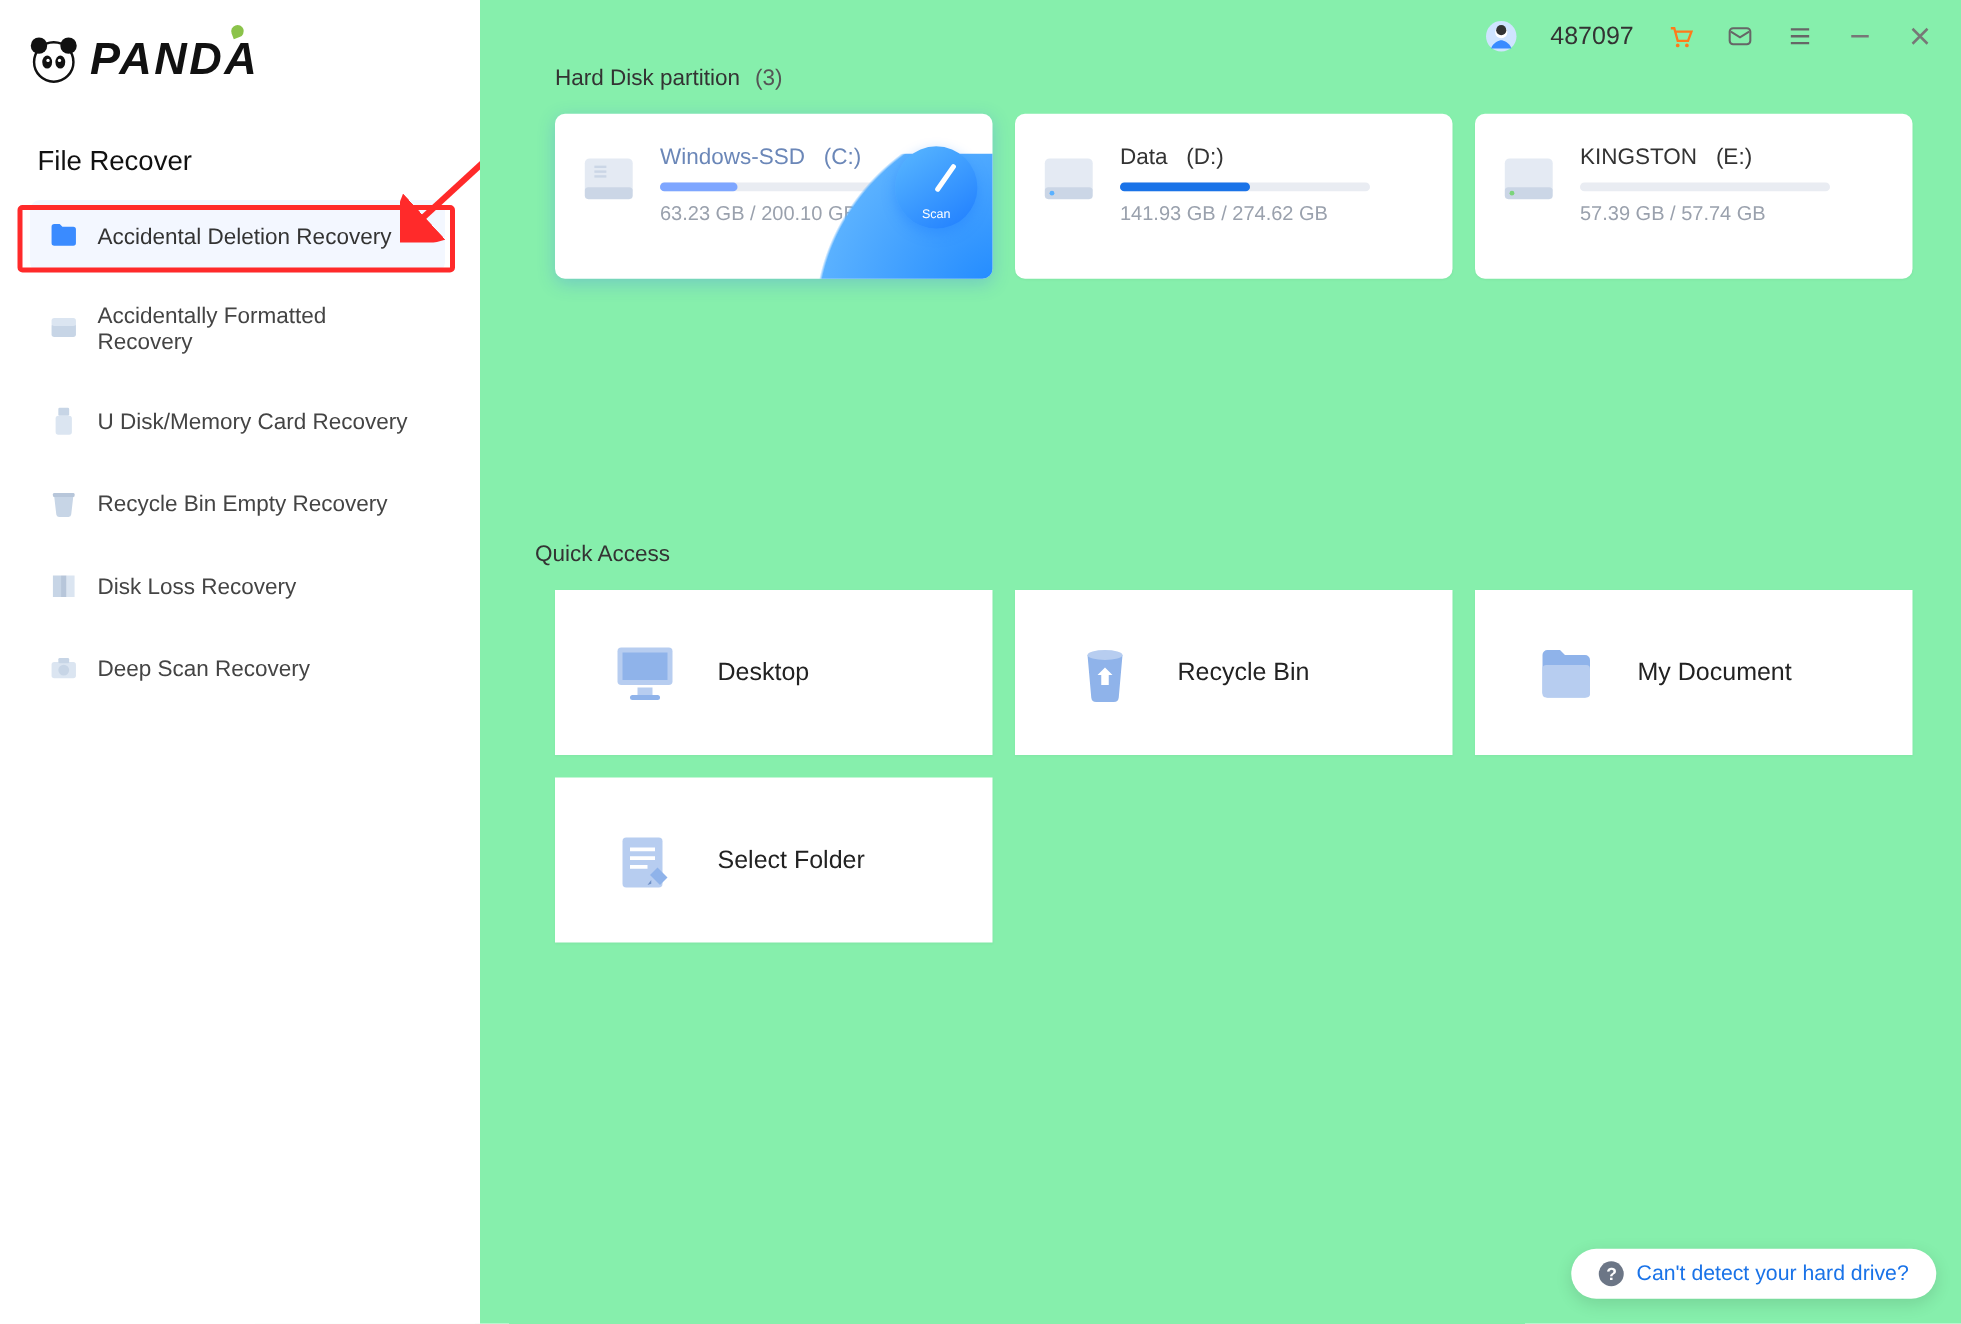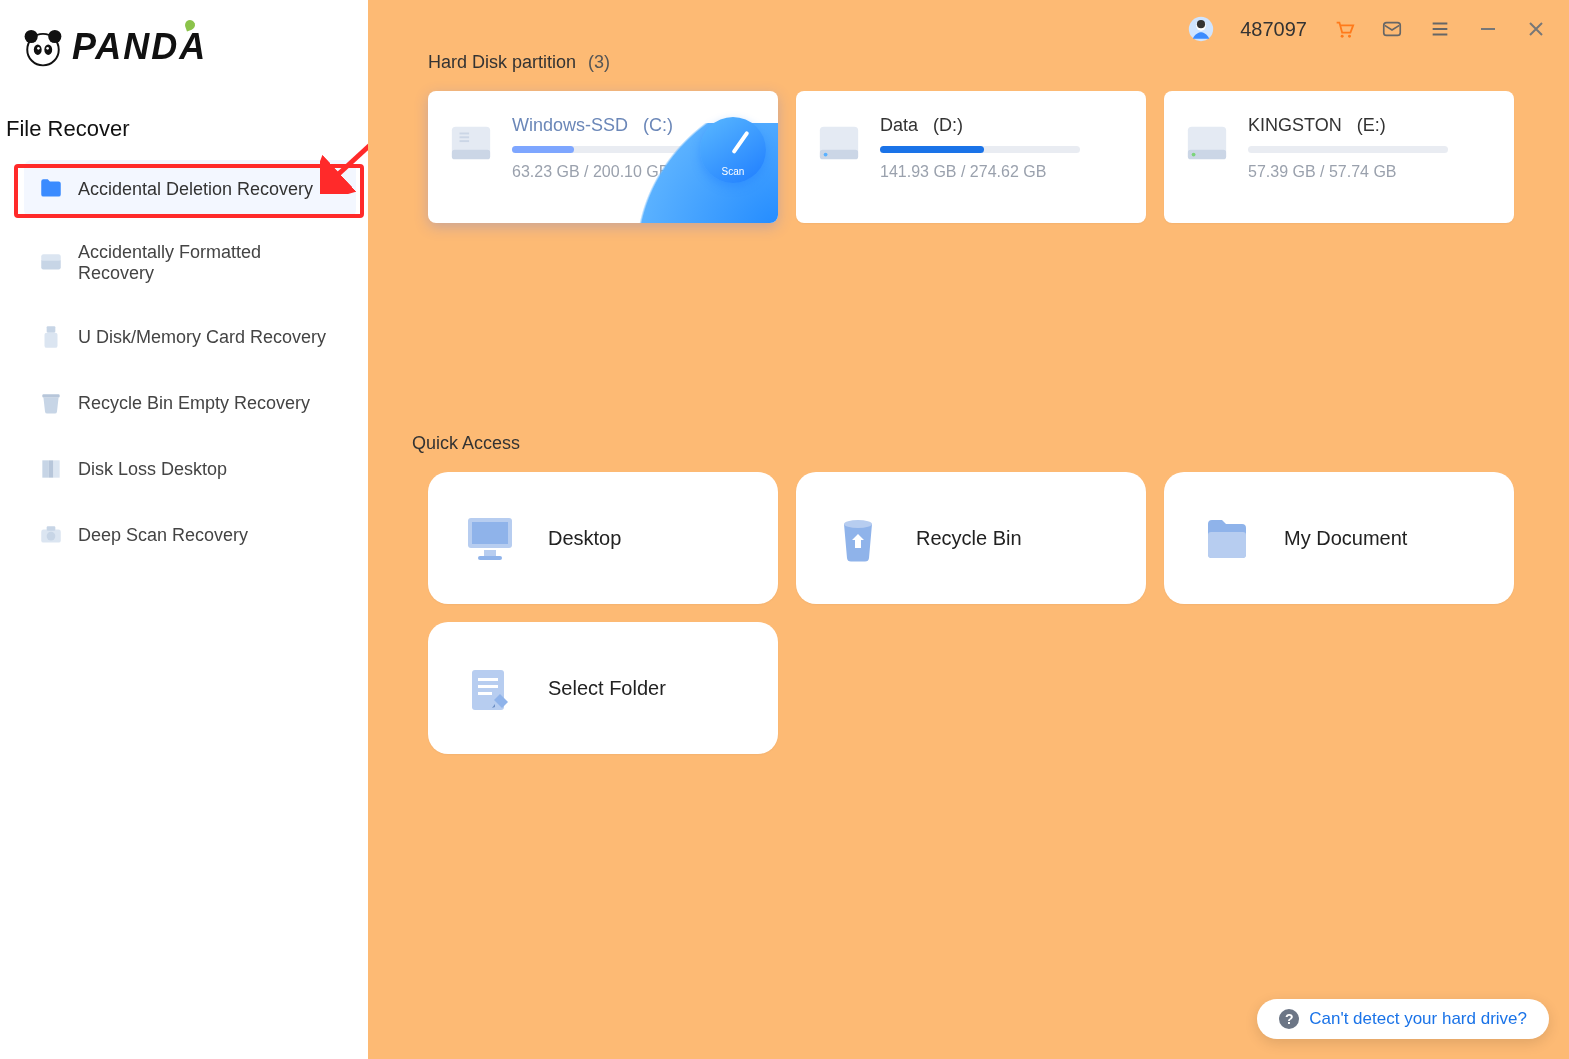--- a/index.html
+++ b/index.html
@@ -1,31 +1,31 @@
 <!DOCTYPE html>
 <html><head>
 <meta charset="utf-8">
 <style>
   * { box-sizing: border-box; margin: 0; padding: 0; }
   html, body { width: 1569px; height: 1059px; font-family: "Segoe UI", "Helvetica Neue", Arial, sans-serif; color:#333; background:#fff;}
   body { position:relative; overflow:hidden; }
 
   
   .sidebar { position:absolute; left:0; top:0; width:380px; height:100%; background:#fff; }
-  .main    { position:absolute; left:368px; top:0; right:0; height:100%; background:#fdba74; }
+  .main    { position:absolute; left:384px; top:0; right:0; height:100%; background:#86efac; }
 
   
   .logo { display:flex; align-items:center; gap:8px; padding:26px 22px 0 22px; }
   .logo-text { font-size:36px; font-weight:900; font-style:italic; letter-spacing:2px; color:#111;}
   .logo-text .a { color:#111; position:relative; }
   .logo-text .a::after { content:""; position:absolute; top:-6px; left:6px; width:10px; height:10px; background:#8bc34a; border-radius:50% 50% 50% 0; transform:rotate(-20deg);}
   .logo-svg { width:42px; height:42px; }
 
   
-  .sidebar-title { font-size:22px; font-weight:500; color:#111; padding:48px 0 18px 6px; }
+  .sidebar-title { font-size:22px; font-weight:500; color:#111; padding:48px 0 18px 30px; }
   .nav { display:flex; flex-direction:column; gap:8px; padding:0 24px; }
   .nav-item { display:flex; align-items:center; gap:14px; padding:16px 14px; border-radius:8px; font-size:18px; color:#444; cursor:pointer;}
   .nav-item.active { background:#f3f7ff; }
   .nav-icon { width:26px; height:26px; flex:none; }
   .nav-item.active .nav-label { color:#333; }
 
   
   .highlight-box { position:absolute; left:14px; top:164px; width:350px; height:54px; border:4px solid #ff2a2a; border-radius:4px; pointer-events:none;}
   .arrow-svg { position:absolute; left:320px; top:84px; width:120px; height:110px; pointer-events:none;}
 
@@ -63,21 +63,21 @@
       transform:skewX(-8deg); border-bottom-right-radius:8px;}
   .scan-btn { position:absolute; right:12px; top:26px; width:66px; height:66px; border-radius:50%;
       background:linear-gradient(145deg,#5ab8ff,#1e7dff); display:flex; align-items:flex-end; justify-content:center;
       box-shadow:0 4px 10px rgba(30,125,255,0.4);}
   .scan-btn::before { content:""; position:absolute; width:4px; height:26px; background:#fff; top:10px; left:50%;
       transform-origin:bottom center; transform:translateX(-50%) rotate(35deg); border-radius:2px;}
   .scan-btn span { color:#fff; font-size:10px; padding-bottom:6px; font-weight:500;}
 
   
   .qa-cards { display:flex; flex-wrap:wrap; gap:18px; padding-left:60px;}
-  .qa-card { width:350px; height:132px; background:#fff; border-radius:20px; display:flex; align-items:center; gap:30px; padding-left:34px; cursor:pointer; box-shadow:0 1px 2px rgba(0,0,0,0.04);}
+  .qa-card { width:350px; height:132px; background:#fff; border-radius:0; display:flex; align-items:center; gap:30px; padding-left:44px; cursor:pointer; box-shadow:0 1px 2px rgba(0,0,0,0.04);}
   .qa-ico { width:56px; height:56px; flex:none;}
   .qa-label { font-size:20px; color:#222;}
 
   
   .help-pill { position:absolute; right:20px; bottom:20px; background:#fff; border-radius:24px; box-shadow:0 4px 14px rgba(0,0,0,0.12);
       display:flex; align-items:center; gap:10px; padding:10px 22px; cursor:pointer;}
   .help-pill a { font-size:17px; color:#1a73e8; }
   .help-q { width:20px; height:20px; border-radius:50%; background:#6c7686; color:#fff; font-size:14px; display:flex; align-items:center; justify-content:center; font-weight:bold;}
 </style>
 </head>
@@ -126,21 +126,21 @@
           <rect x="4" y="4" width="16" height="3" rx="1" fill="#b7c6da"></rect>
         </svg>
       <span class="nav-label">Recycle Bin Empty Recovery</span>
     </div>
     <div class="nav-item">
       <svg class="nav-icon" viewBox="0 0 24 24">
           <path fill="#c7d5e6" d="M4 4h6v16H4z"></path>
           <path fill="#dbe5f1" d="M14 4h6v16h-6z"></path>
           <path fill="#b7c6da" d="M10 4h4v16h-4z"></path>
         </svg>
-      <span class="nav-label">Disk Loss Desktop</span>
+      <span class="nav-label">Disk Loss Recovery</span>
     </div>
     <div class="nav-item">
       <svg class="nav-icon" viewBox="0 0 24 24">
           <rect x="3" y="7" width="18" height="12" rx="2" fill="#dbe5f1"></rect>
           <circle cx="12" cy="13" r="4" fill="#c7d5e6"></circle>
           <rect x="8" y="4" width="8" height="4" rx="1" fill="#c7d5e6"></rect>
         </svg>
       <span class="nav-label">Deep Scan Recovery</span>
     </div>
   </div>

